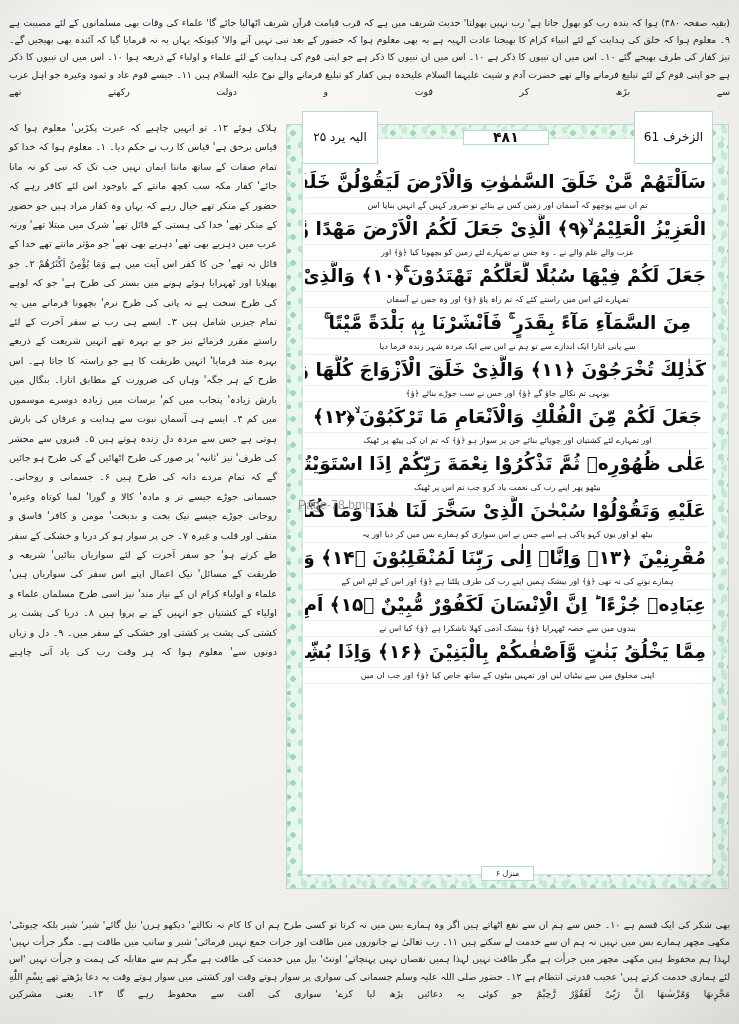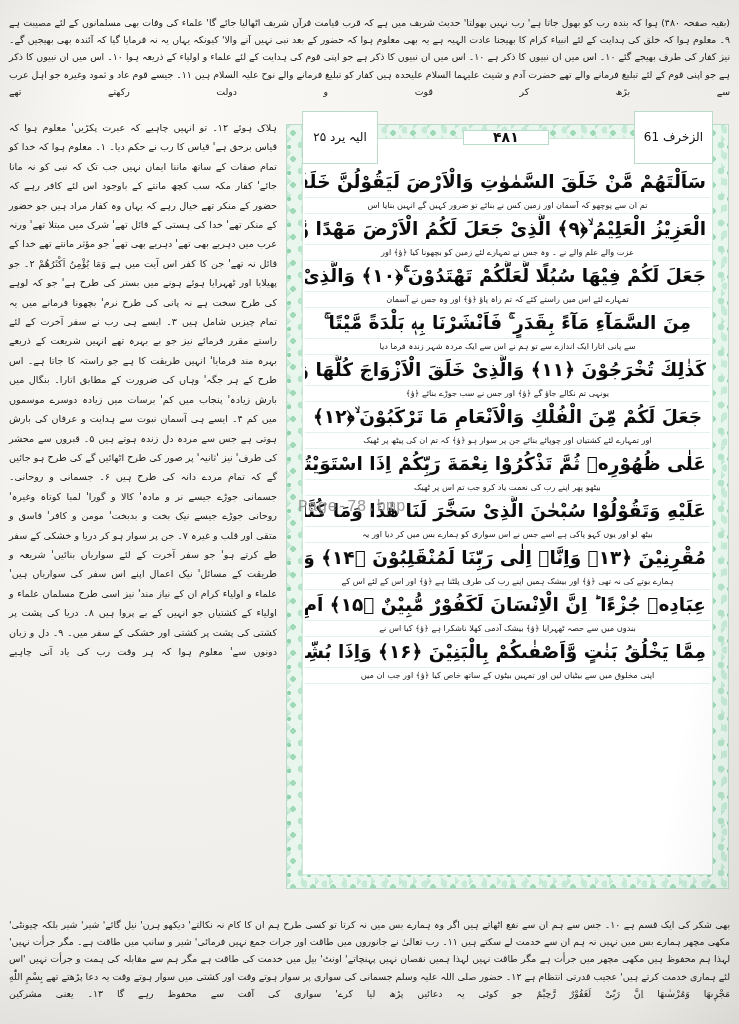--- a/index.html
+++ b/index.html
@@ -122,22 +122,22 @@
     display:flex;align-items:center;justify-content:center;z-index:6;
   }
   .manzil-box{
     background:#ffffff;border:1px solid #b9dcc8;
     font-size:8px;color:#111;padding:2px 14px;
   }
 
   
   #watermark{
     position:absolute;left:298px;top:498px;
-    font-family:Liberation Mono, monospace;
-    font-size:16px;color:#8a8a8a;opacity:.85;
+    font-family:Liberation Sans, sans-serif;
+    font-size:12px;color:#8a8a8a;opacity:.85;
     letter-spacing:.2px;direction:ltr;
     z-index:7;pointer-events:none;
     text-shadow:0 0 1px rgba(255,255,255,.7);
   }
 </style>
 </head>
 <body>
 
 <div id="page">
 
@@ -179,20 +179,23 @@
         </div>
     </div>
   </div>
 
   <div id="quran-header">
     <div class="hdr-box">الزخرف 61</div>
     <div class="hdr-box page-no">۴۸۱</div>
     <div class="hdr-box">الیہ یرد ۲۵</div>
   </div>
 
+  <div id="manzil-strip">
+    <div class="manzil-box">منزل ۶</div>
+  </div>
 
   <div id="watermark">Page-78.bmp</div>
 
   <div class="urdu commentary-bottom">
     <p>بھی شکر کی ایک قسم ہے ۱۰۔ جس سے ہم ان سے نفع اٹھاتے ہیں اگر وہ ہمارے بس میں نہ کرتا تو کسی طرح ہم ان کا کام نہ نکالتے' دیکھو ہرن' نیل گائے' شیر' شیر بلکہ چیونٹی' مکھی مچھر ہمارے بس میں نہیں نہ ہم ان سے خدمت لے سکتے ہیں ۱۱۔ رب تعالیٰ نے جانوروں میں طاقت اور جرات جمع نہیں فرمائی' شیر و سانپ میں طاقت ہے۔ مگر جرأت نہیں' لہذا ہم محفوظ ہیں مکھی مچھر میں جرأت ہے مگر طاقت نہیں لہذا ہمیں نقصان نہیں پہنچاتے' اونٹ' بیل میں خدمت کی طاقت ہے مگر ہم سے مقابلہ کی ہمت و جرأت نہیں 'اس لئے ہماری خدمت کرتے ہیں' عجیب قدرتی انتظام ہے ۱۲۔ حضور صلی اللہ علیہ وسلم جسمانی کی سواری پر سوار ہوتے وقت اور کشتی میں سوار ہوتے وقت یہ دعا پڑھتے تھے بِسْمِ اللّٰهِ مَجْرٖىهَا وَمُرْسٰىهَا اِنَّ رَبِّىْ لَغَفُوْرٌ رَّحِيْمٌ جو کوئی یہ دعائیں پڑھ لیا کرے' سواری کی آفت سے محفوظ رہے گا ۱۳۔ یعنی مشرکین</p>
   </div>
 
 </div>
 
 </body></html>

